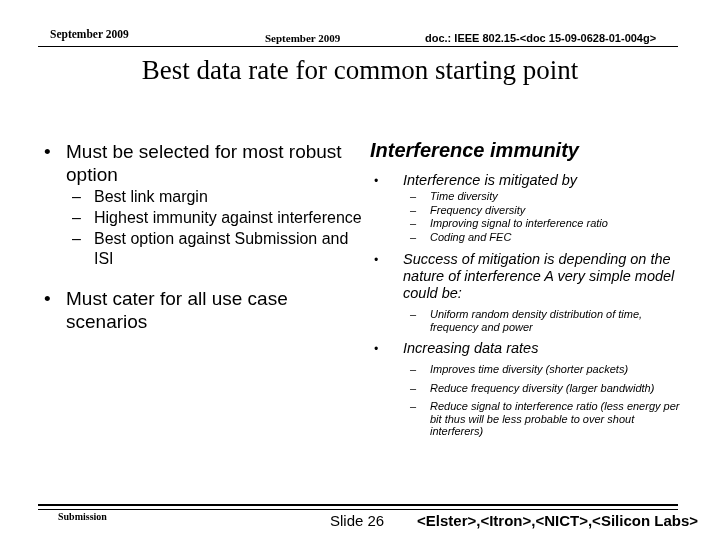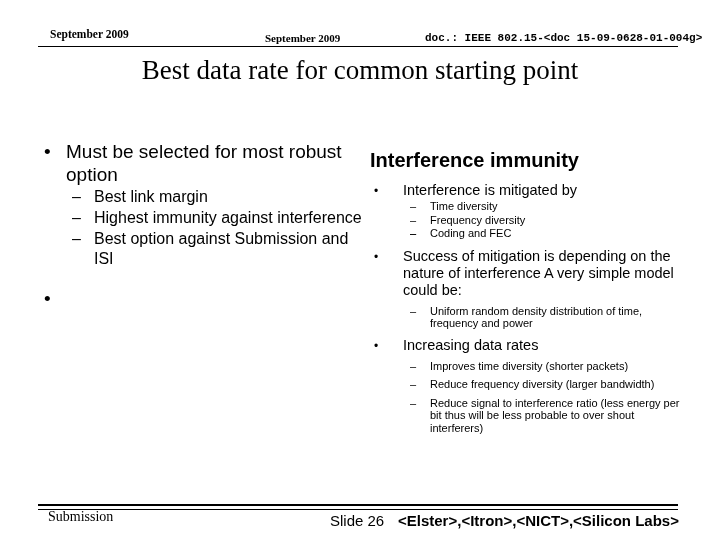--- a/index.html
+++ b/index.html
@@ -52,21 +52,21 @@
     font-family: "Liberation Serif", serif;
     font-weight: bold;
     font-size: 11px;
     line-height: 13px;
     white-space: nowrap;
   }
   .hdr-doc {
     position: absolute;
     left: 375px;
     top: 4px;
-    font-family: Liberation Mono, monospace;
+    font-family: Liberation Sans, sans-serif;
     font-weight: bold;
     font-size: 11px;
     line-height: 13px;
     white-space: nowrap;
   }
   .hdr-rule {
     position: absolute;
     left: 38px;
     top: 46px;
     width: 640px;
@@ -91,22 +91,23 @@
   
   .col-left {
     position: absolute;
     left: 38px;
     top: 138px;
     width: 330px;
   }
   .col-right {
     position: absolute;
     left: 370px;
-    top: 148px;
+    top: 138px;
     width: 316px;
+    font-style: italic;
   }
 
   .col-heading {
     font-size: 20px;
     font-weight: bold;
     line-height: 24px;
     margin: 0 0 10px 0;
   }
 
   
@@ -179,44 +180,46 @@
   .footer-rule-thin {
     position: absolute;
     left: 38px;
     top: 509px;
     width: 640px;
     height: 0;
     border-top: 1px solid #000;
   }
   .footer-submission {
     position: absolute;
-    left: 48px;
+    left: 58px;
     top: 511px;
     font-family: "Liberation Serif", serif;
-    font-size: 14px;
+    font-size: 10px;
     line-height: 12px;
     white-space: nowrap;
+    font-weight: bold;
   }
   .footer-slide {
     position: absolute;
     left: 330px;
     top: 512px;
     font-size: 15px;
     font-weight: normal;
     line-height: 18px;
     white-space: nowrap;
   }
   .footer-authors {
     position: absolute;
     left: 398px;
     top: 512px;
     width: 300px;
     font-size: 15px;
     font-weight: bold;
     line-height: 18px;
+    text-align: right;
   }
 </style>
 </head>
 <body>
 
 <div class="slide">
 
   <div class="header">
     <div class="hdr-date-outer">September 2009</div>
     <div class="hdr-date-inner">September 2009</div>
@@ -245,20 +248,21 @@
 
     <div class="b2">
       <span class="mark">–</span>
       <span>Best option against Submission and ISI</span>
     </div>
 
     <div class="gap"></div>
 
     <div class="b1">
       <span class="mark">•</span>
+      <span>Must cater for all use case scenarios</span>
     </div>
   </div>
 
   <div class="col-right">
     <div class="col-heading">Interference immunity</div>
 
     <div class="b1">
       <span class="mark">•</span>
       <span>Interference is mitigated by</span>
     </div>
@@ -266,20 +270,21 @@
     <div class="b2">
       <span class="mark">–</span>
       <span>Time diversity</span>
     </div>
     <div class="b2">
       <span class="mark">–</span>
       <span>Frequency diversity</span>
     </div>
     <div class="b2">
       <span class="mark">–</span>
+      <span>Improving signal to interference ratio</span>
     </div>
     <div class="b2">
       <span class="mark">–</span>
       <span>Coding and FEC</span>
     </div>
 
     <div class="sp-a"></div>
 
     <div class="b1">
       <span class="mark">•</span>

